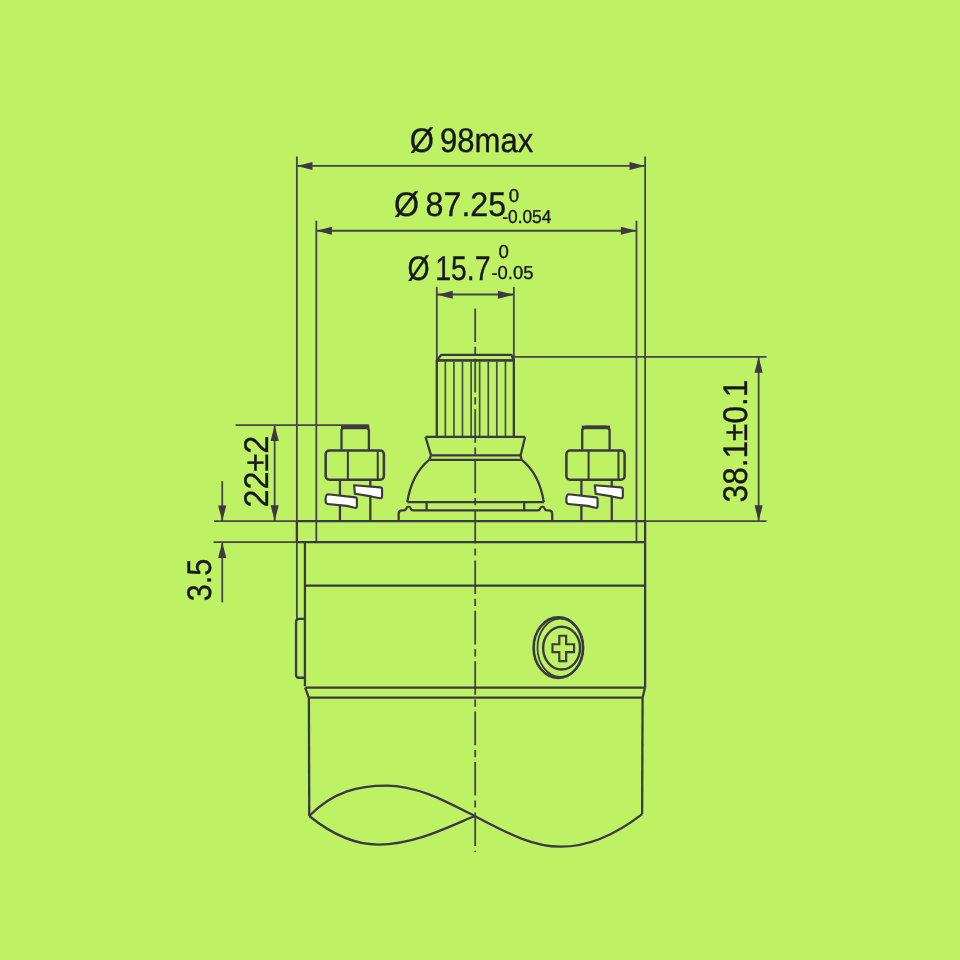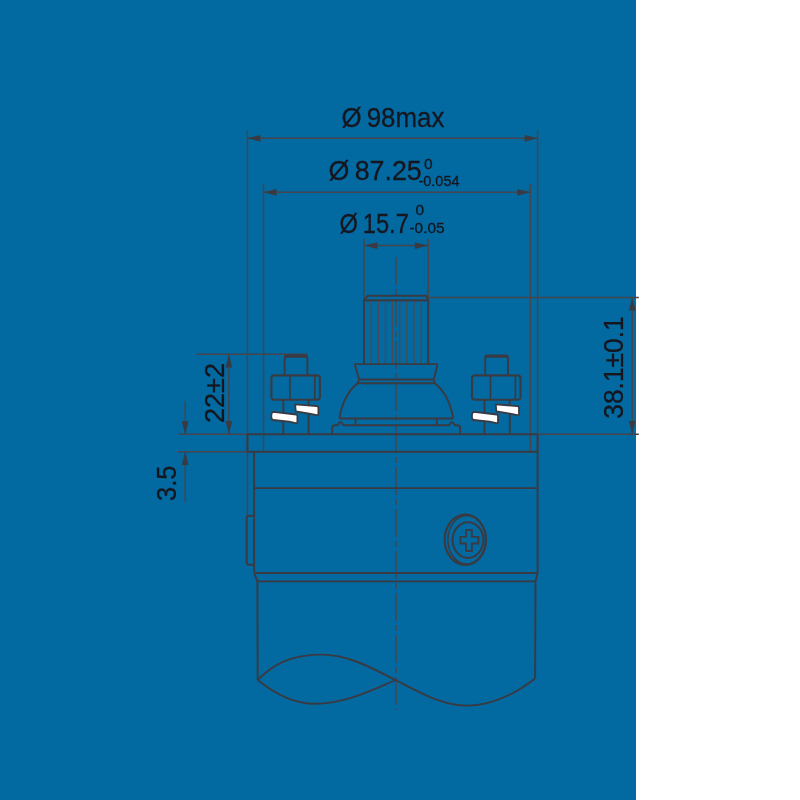--- a/index.html
+++ b/index.html
@@ -1,16 +1,16 @@
 <!DOCTYPE html>
 <html><head>
 <meta charset="utf-8">
 <style>
   html,body{margin:0;padding:0;background:#ffffff;}
-  .wrap{width:636px;height:800px;position:relative;background:#0369a1;}
+  .wrap{width:800px;height:800px;position:relative;background:#bef264;}
   svg{position:absolute;top:0;left:0;}
   text{font-family:"Liberation Sans",sans-serif;fill:#16161e;stroke:#16161e;stroke-width:0.3px;}
 </style>
 </head>
 <body>
 
 <div class="wrap">
 <svg width="800" height="800" viewBox="0 0 800 800">
 
   <g fill="none" stroke="#45454d" stroke-width="1.5">

